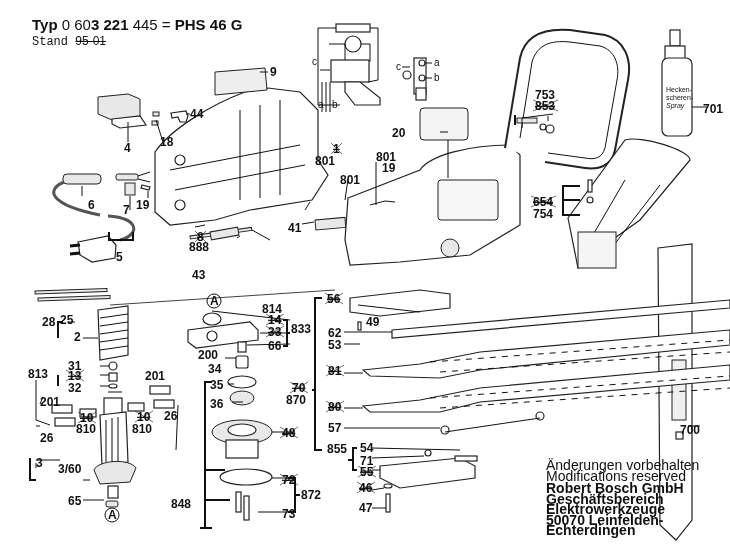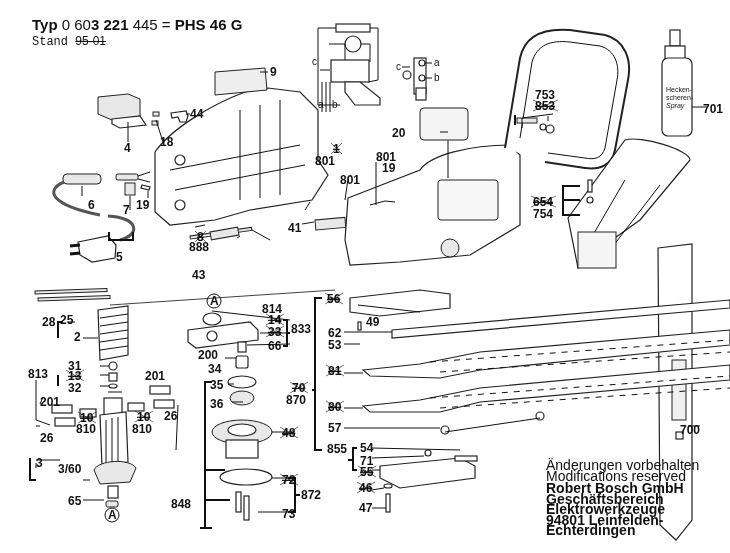--- a/index.html
+++ b/index.html
@@ -314,14 +314,14 @@
       <text x="359" y="512" class="lbl">47</text>
       <text x="680" y="434" class="lbl">700</text>
     </g>
 </svg>
 
 <div class="footer">
   <div>Änderungen vorbehalten</div>
   <div>Modifications reserved</div>
   <div class="b" style="margin-top:2px">Robert Bosch GmbH</div>
   <div class="b">Geschäftsbereich Elektrowerkzeuge</div>
-  <div class="b">94801 Leinfelden-Echterdingen</div>
+  <div class="b">50070 Leinfelden-Echterdingen</div>
 </div>
 
 </body></html>

